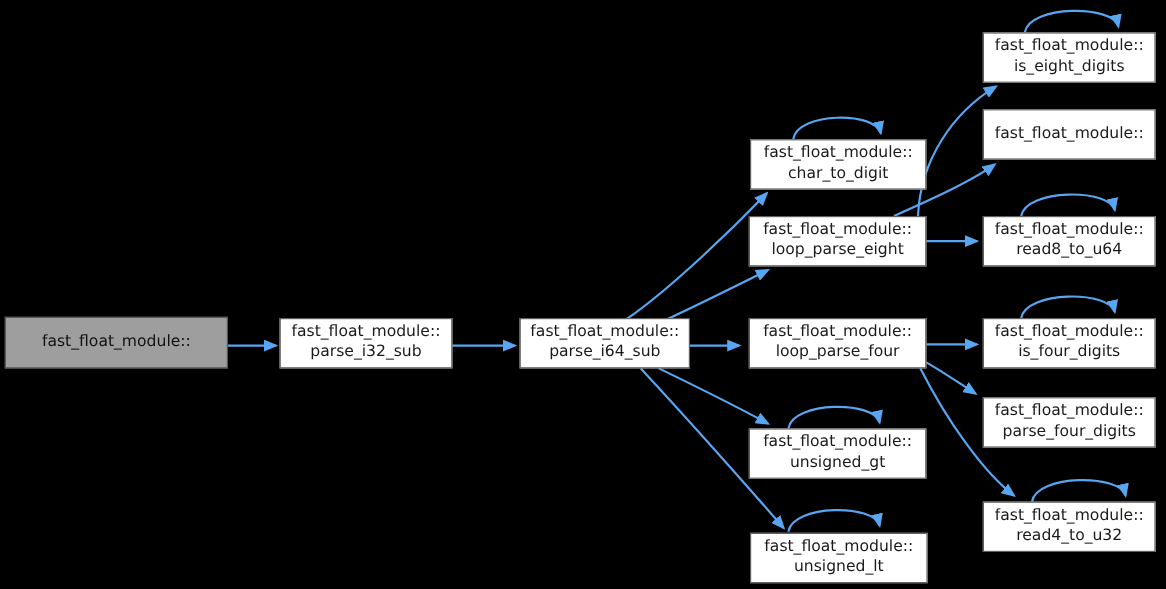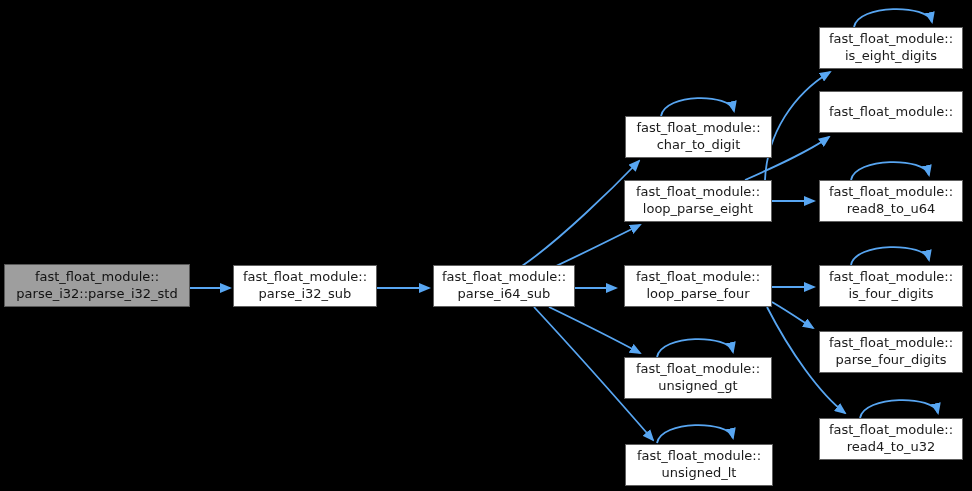--- a/index.html
+++ b/index.html
@@ -61,21 +61,20 @@
     <path class="edge" marker-end="url(#arrow)" d="M854,27 C858,4 928,4 932,22"></path>
     <path class="edge" marker-end="url(#arrow)" d="M851,180 C855,157 925,157 929,175"></path>
     <path class="edge" marker-end="url(#arrow)" d="M851,265 C855,242 925,242 929,260"></path>
     <path class="edge" marker-end="url(#arrow)" d="M860,418 C864,395 934,395 938,413"></path>
     <path class="edge" marker-end="url(#arrow)" d="M657,357 C661,334 729,334 733,352"></path>
     <path class="edge" marker-end="url(#arrow)" d="M657,443 C661,420 729,420 733,438"></path>
   </svg>
 
   <div class="node highlight" style="left:4px;top:264px;width:186px;height:43px;">
     <span>fast_float_module::</span>
-    <span>parse_i32::parse_i32_std</span>
   </div>
 
   <div class="node" style="left:233px;top:265px;width:144px;height:42px;">
     <span>fast_float_module::</span>
     <span>parse_i32_sub</span>
   </div>
 
   <div class="node" style="left:433px;top:265px;width:142px;height:42px;">
     <span>fast_float_module::</span>
     <span>parse_i64_sub</span>

